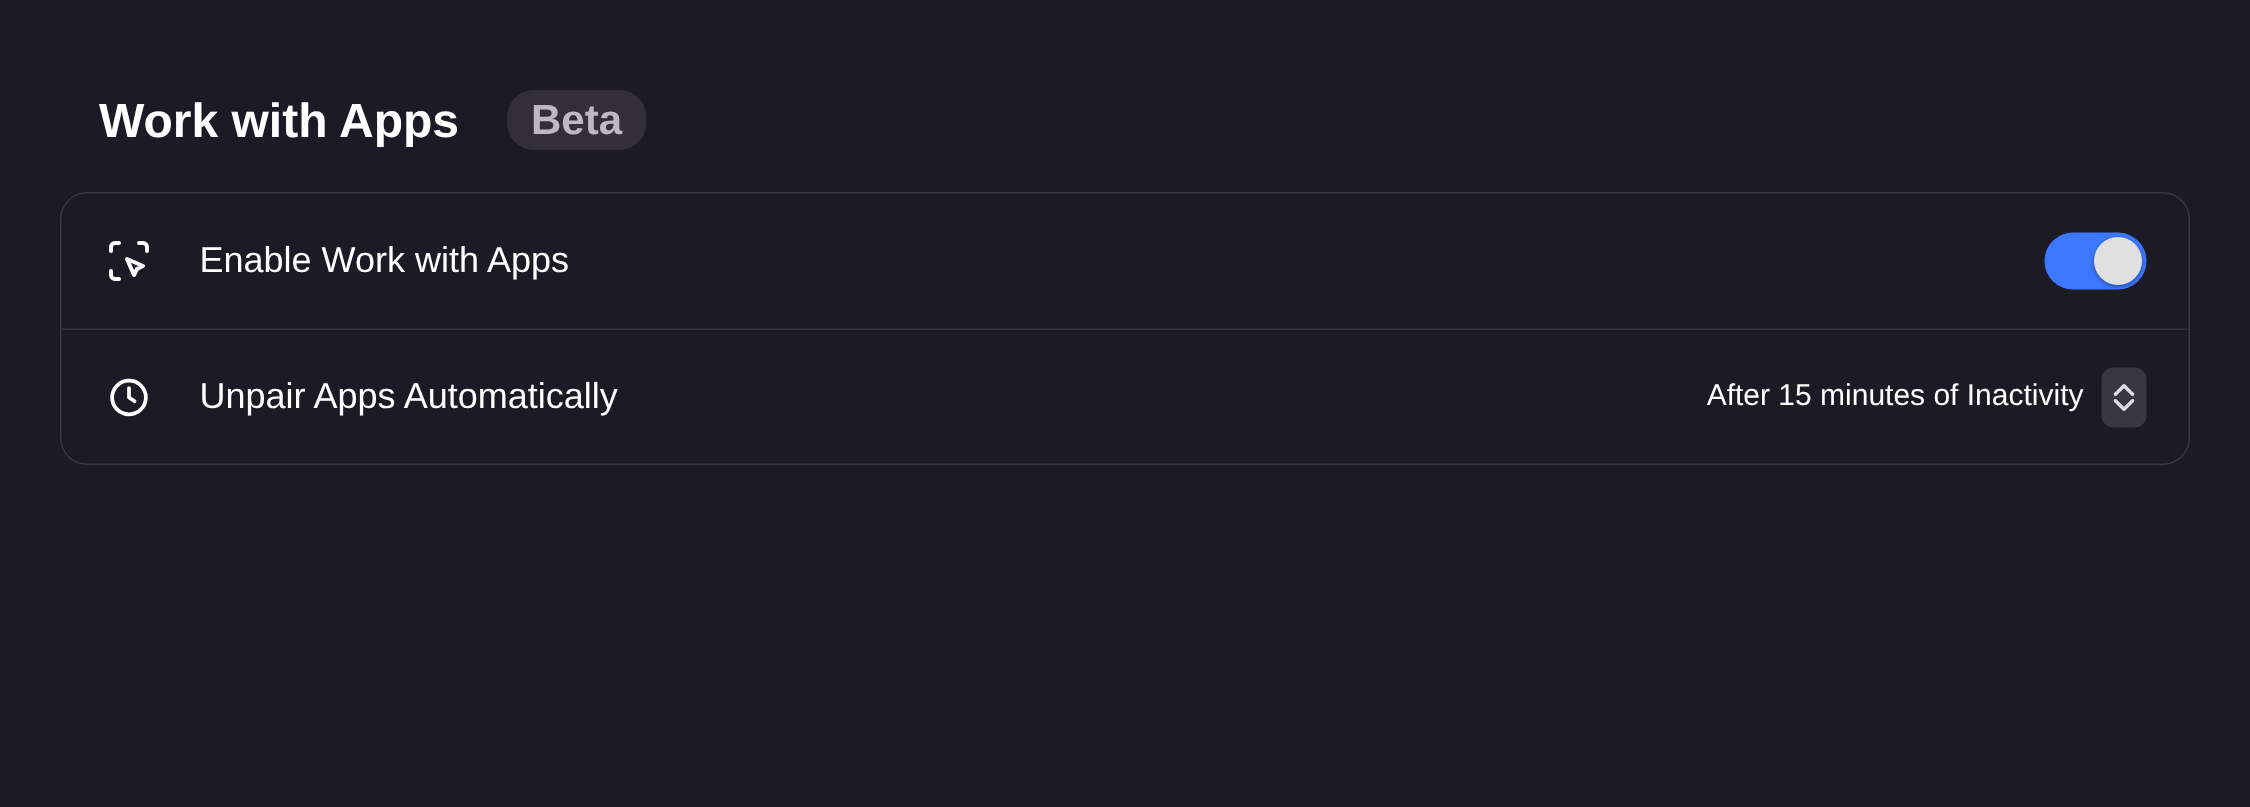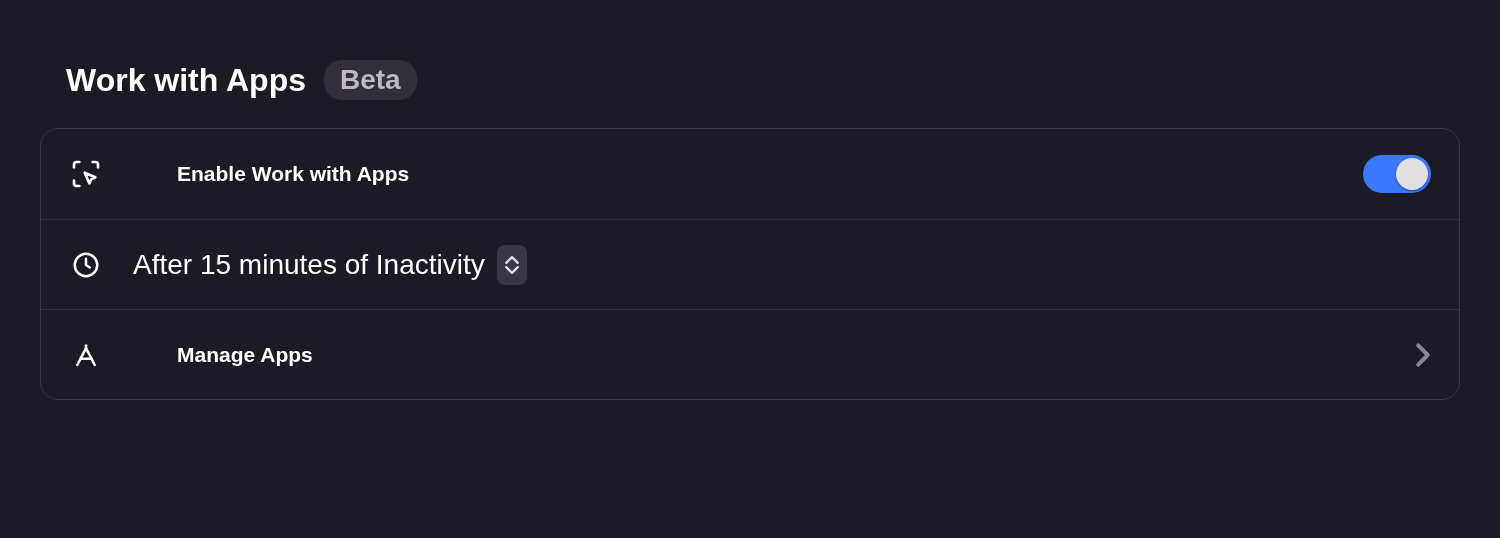--- a/index.html
+++ b/index.html
@@ -7,21 +7,21 @@
       background: #1c1a24;
       font-family: -apple-system, BlinkMacSystemFont, "Segoe UI", Helvetica, Arial, sans-serif;
       width: 1500px;
       height: 538px;
       color: #ffffff;
       padding: 60px 40px 20px 40px;
     }
     .header {
       display: flex;
       align-items: center;
-      gap: 18px;
+      gap: 32px;
       margin-bottom: 28px;
       padding-left: 26px;
     }
     .header-title {
       font-size: 32px;
       font-weight: 700;
       color: #ffffff;
     }
     .badge {
       background: #322f3a;
@@ -49,25 +49,24 @@
     .icon-slot {
       width: 34px;
       height: 34px;
       display: flex;
       align-items: center;
       justify-content: center;
       flex: 0 0 34px;
       color: #ffffff;
     }
     .row-label {
-      font-size: 21px;
-      font-weight: 700;
+      font-size: 24px;
+      font-weight: 400;
       color: #ffffff;
       flex: 1;
-      margin-left: 44px;
     }
     
     .toggle {
       width: 68px;
       height: 38px;
       background: #3c78ff;
       border-radius: 19px;
       position: relative;
     }
     .toggle .knob {
@@ -110,21 +109,21 @@
       justify-content: center;
       color: #2a2833;
     }
     
     .select-group {
       display: flex;
       align-items: center;
       gap: 12px;
     }
     .select-value {
-      font-size: 28px;
+      font-size: 20px;
       font-weight: 500;
       color: #ffffff;
     }
     .stepper {
       width: 30px;
       height: 40px;
       background: #3a3744;
       border-radius: 8px;
       display: flex;
       flex-direction: column;
@@ -166,43 +165,28 @@
   </div>
 
 
   <div class="row">
     <span class="icon-slot">
       <svg width="30" height="30" viewBox="0 0 24 24" fill="none" stroke="currentColor" stroke-width="2" stroke-linecap="round" stroke-linejoin="round">
         <circle cx="12" cy="12" r="9"></circle>
         <path d="M12 7v5l3 2"></path>
       </svg>
     </span>
+    <div class="row-label">Unpair Apps Automatically</div>
     <div class="select-group">
       <span class="select-value">After 15 minutes of Inactivity</span>
       <span class="stepper">
         <svg width="14" height="8" viewBox="0 0 12 7" fill="none" stroke="currentColor" stroke-width="2" stroke-linecap="round" stroke-linejoin="round">
             <path d="M1 6l5-5 5 5"></path>
           </svg>
         <svg width="14" height="8" viewBox="0 0 12 7" fill="none" stroke="currentColor" stroke-width="2" stroke-linecap="round" stroke-linejoin="round">
             <path d="M1 1l5 5 5-5"></path>
           </svg>
       </span>
     </div>
   </div>
 
-  <div class="row">
-    <span class="icon-slot">
-      <svg width="30" height="30" viewBox="0 0 24 24" fill="none" stroke="currentColor" stroke-width="2" stroke-linecap="round" stroke-linejoin="round">
-        <circle cx="12" cy="4.5" r="1.2" fill="currentColor" stroke="none"></circle>
-        <path d="M12 6.5 L5 20"></path>
-        <path d="M12 6.5 L19 20"></path>
-        <path d="M7.5 15 L16.5 15"></path>
-      </svg>
-    </span>
-    <div class="row-label">Manage Apps</div>
-    <span class="chevron">
-      <svg width="16" height="26" viewBox="0 0 10 16" fill="none" stroke="currentColor" stroke-width="2.5" stroke-linecap="round" stroke-linejoin="round">
-        <path d="M2 2l6 6-6 6"></path>
-      </svg>
-    </span>
-  </div>
 
 </div>
 
 </body></html>

